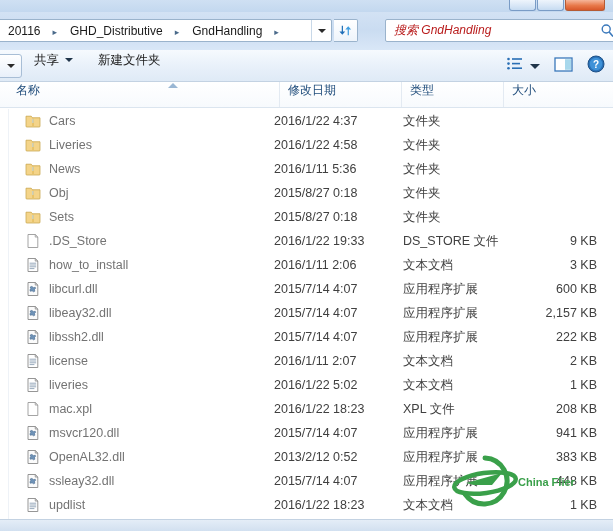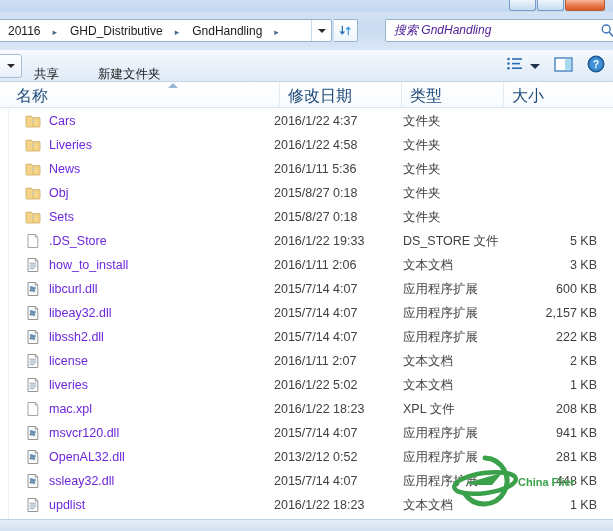--- a/index.html
+++ b/index.html
@@ -72,21 +72,21 @@
     display: flex; align-items: center; justify-content: center;
   }
   .search-box {
     position: absolute; left: 385px; top: 7px; width: 236px; height: 23px;
     background: #ffffff;
     border: 1px solid #9ab3cc;
     border-radius: 2px;
     display: flex; align-items: center;
   }
   .search-ph {
-    font-size: 12px; color: #4c1d95; font-style: italic;
+    font-size: 12px; color: #b91c1c; font-style: italic;
     padding-left: 8px; white-space: nowrap;
   }
   .search-icon-wrap {
     position: absolute; right: 4px; top: 2px;
   }
 
   
   .cmd-row {
     position: absolute; left: 0; top: 50px; width: 613px; height: 32px;
     background: linear-gradient(to bottom, #f6fafe 0%, #e9f1fa 50%, #dfeaf6 100%);
@@ -97,22 +97,21 @@
     background: linear-gradient(to bottom, #ffffff 0%, #e8f0fa 100%);
     border: 1px solid #a8bed6;
     border-radius: 3px;
     display: flex; align-items: center; justify-content: flex-end;
     padding-right: 6px;
   }
   .cmd-item {
     position: absolute; top: 0; height: 20px;
     display: flex; align-items: center;
     font-size: 12.5px; color: #1c1c1c;
-    padding: 16px 6px;
-    flex-direction: column;
+    padding: 8px 6px;
   }
   .cmd-share { left: 28px; }
   .cmd-newfolder { left: 92px; }
   .cmd-caret {
     width: 0; height: 0; margin-left: 6px;
     border-left: 4px solid transparent;
     border-right: 4px solid transparent;
     border-top: 4px solid #20354a;
   }
   .tool-right { position: absolute; right: 2px; top: 0; height: 32px; display: flex; align-items: center; }
@@ -127,22 +126,22 @@
   .help-icon { margin-right: 6px; }
 
   
   .col-head {
     position: absolute; left: 0; top: 82px; width: 613px; height: 26px;
     background: linear-gradient(to bottom, #ffffff 0%, #f7fafd 100%);
     border-bottom: 1px solid #dbe5ef;
   }
   .col {
     position: absolute; top: 0; height: 25px;
-    display: flex; align-items: flex-end;
-    font-size: 16px; color: #1e4b7a;
+    display: flex; align-items: flex-start;
+    font-size: 12px; color: #1e4b7a;
     padding-left: 8px;
     border-right: 1px solid #e3eaf2;
   }
   .col-name { left: 8px; width: 272px; }
   .col-date { left: 280px; width: 122px; }
   .col-type { left: 402px; width: 102px; }
   .col-size { left: 504px; width: 101px; border-right: none; }
   .sort-arrow {
     position: absolute; left: 168px; top: 83px;
     width: 0; height: 0;
@@ -157,21 +156,21 @@
     background: #ffffff;
     border-left: 1px solid #eef2f7;
   }
   .row {
     position: relative; height: 24px;
     display: flex; align-items: center;
     font-size: 12.5px;
   }
   .cell-name {
     position: absolute; left: 16px; display: flex; align-items: center;
-    color: #6d28d9; white-space: nowrap;
+    color: #737373; white-space: nowrap;
   }
   .cell-name .label { margin-left: 8px; }
   .cell-date { position: absolute; left: 265px; color: #404040; white-space: nowrap; }
   .cell-type { position: absolute; left: 394px; color: #404040; white-space: nowrap; }
   .cell-size { position: absolute; left: 496px; width: 92px; text-align: right; color: #404040; white-space: nowrap; }
 
   
   .icon { width: 16px; height: 16px; display: inline-block; flex: 0 0 16px; }
 
   
@@ -375,21 +374,21 @@
     <div class="row">
       <div class="cell-name">
         <span class="icon"><svg width="16" height="16" viewBox="0 0 16 16">
             <path d="M3 1.5 h7.2 l2.6 2.6 v10.4 h-9.8 Z" fill="#ffffff" stroke="#9a9a9a" stroke-width="0.9"></path>
             <path d="M10.2 1.5 v2.6 h2.6 Z" fill="#e2e2e2" stroke="#9a9a9a" stroke-width="0.7"></path>
           </svg></span>
         <span class="label">.DS_Store</span>
       </div>
       <div class="cell-date">2016/1/22 19:33</div>
       <div class="cell-type">DS_STORE 文件</div>
-      <div class="cell-size">5 KB</div>
+      <div class="cell-size">9 KB</div>
     </div>
     <div class="row">
       <div class="cell-name">
         <span class="icon"><svg width="16" height="16" viewBox="0 0 16 16">
             <path d="M3 1.5 h7.2 l2.6 2.6 v10.4 h-9.8 Z" fill="#ffffff" stroke="#8a8a8a" stroke-width="0.9"></path>
             <path d="M10.2 1.5 v2.6 h2.6 Z" fill="#dcdcdc" stroke="#8a8a8a" stroke-width="0.7"></path>
             <g stroke="#7d94ab" stroke-width="0.8">
               <line x1="4.6" y1="6.2" x2="11.2" y2="6.2"></line>
               <line x1="4.6" y1="8" x2="11.2" y2="8"></line>
               <line x1="4.6" y1="9.8" x2="11.2" y2="9.8"></line>
@@ -516,21 +515,21 @@
             <path d="M3 1.5 h7.2 l2.6 2.6 v10.4 h-9.8 Z" fill="#fbfbfb" stroke="#8a8a8a" stroke-width="0.9"></path>
             <path d="M10.2 1.5 v2.6 h2.6 Z" fill="#dcdcdc" stroke="#8a8a8a" stroke-width="0.7"></path>
             <g transform="translate(4.2,5.4)">
               <path d="M2.6 0 l1.9 1.3 l1.5 -0.5 l0.4 1.1 l-1.1 1.2 l0.3 1.7 l-1.3 0.6 l-1.4 -1 l-1.7 0.5 l-0.5 -1.3 l0.9 -1.4 l-0.6 -1.6 Z" fill="#6f93b8" stroke="#42658a" stroke-width="0.6"></path>
             </g>
           </svg></span>
         <span class="label">OpenAL32.dll</span>
       </div>
       <div class="cell-date">2013/2/12 0:52</div>
       <div class="cell-type">应用程序扩展</div>
-      <div class="cell-size">281 KB</div>
+      <div class="cell-size">383 KB</div>
     </div>
     <div class="row">
       <div class="cell-name">
         <span class="icon"><svg width="16" height="16" viewBox="0 0 16 16">
             <path d="M3 1.5 h7.2 l2.6 2.6 v10.4 h-9.8 Z" fill="#fbfbfb" stroke="#8a8a8a" stroke-width="0.9"></path>
             <path d="M10.2 1.5 v2.6 h2.6 Z" fill="#dcdcdc" stroke="#8a8a8a" stroke-width="0.7"></path>
             <g transform="translate(4.2,5.4)">
               <path d="M2.6 0 l1.9 1.3 l1.5 -0.5 l0.4 1.1 l-1.1 1.2 l0.3 1.7 l-1.3 0.6 l-1.4 -1 l-1.7 0.5 l-0.5 -1.3 l0.9 -1.4 l-0.6 -1.6 Z" fill="#6f93b8" stroke="#42658a" stroke-width="0.6"></path>
             </g>
           </svg></span>

